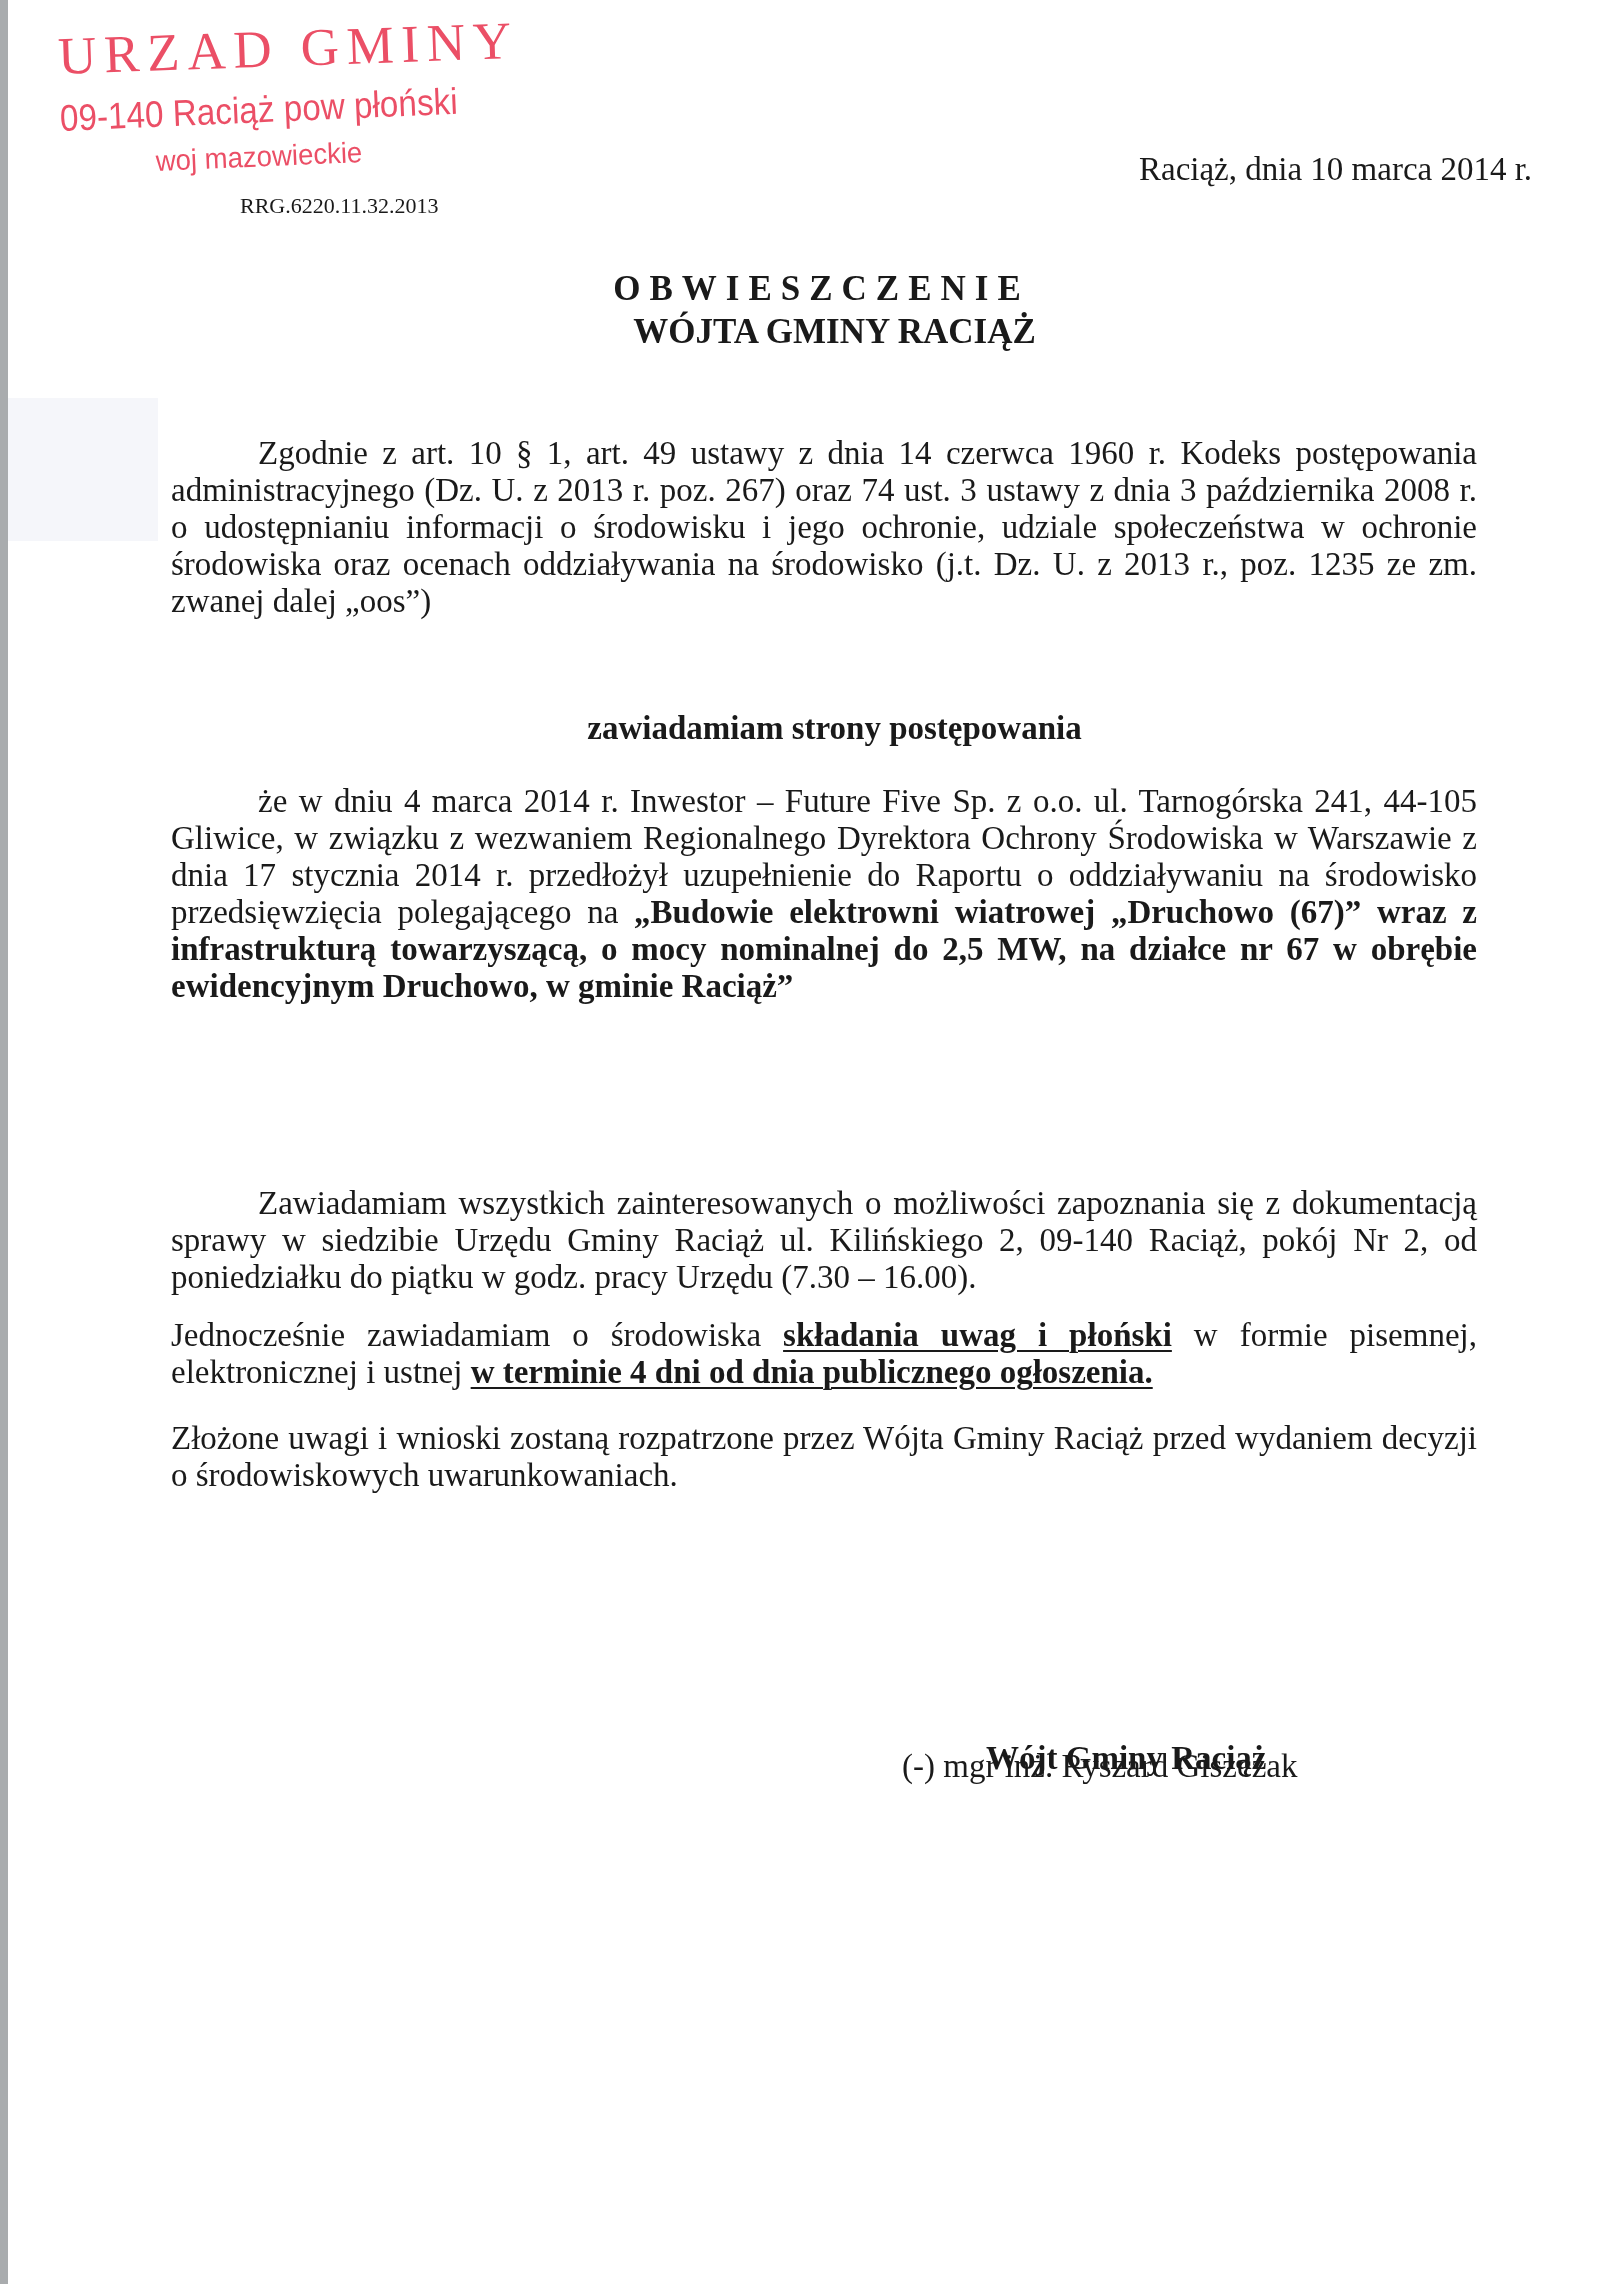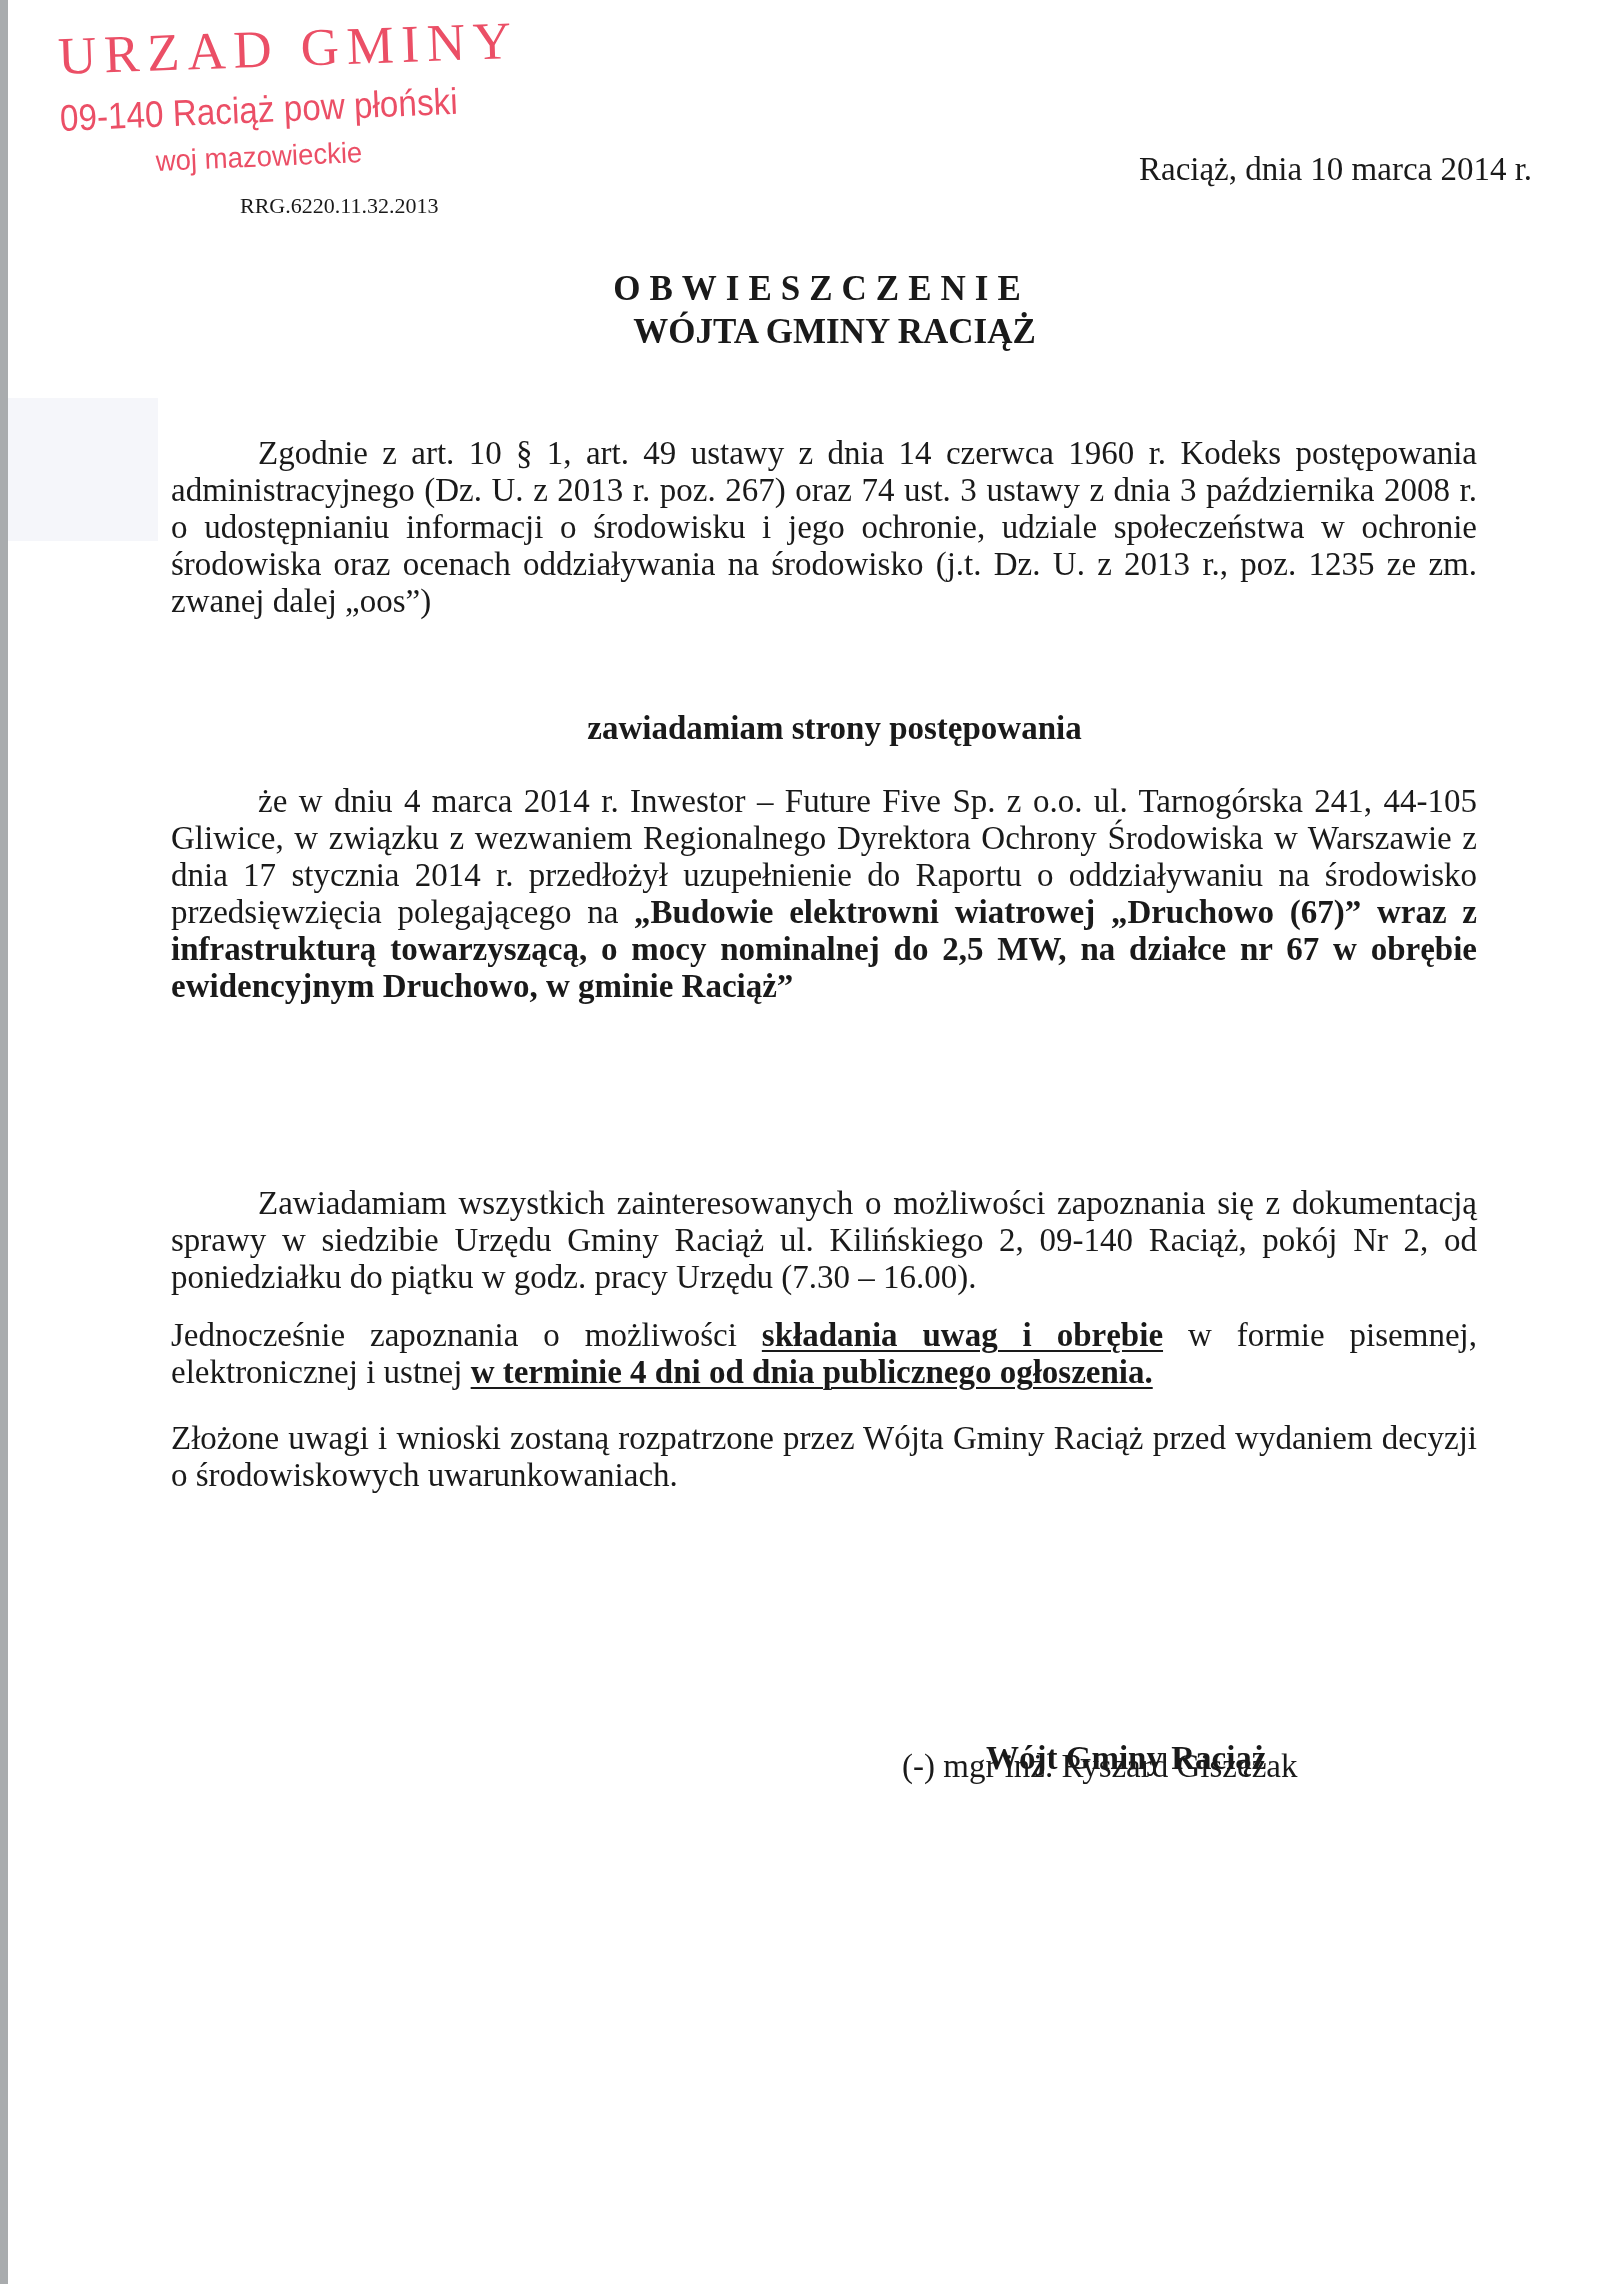--- a/index.html
+++ b/index.html
@@ -50,19 +50,19 @@
 <div class="abs title2">WÓJTA GMINY RACIĄŻ</div>
 
 <div class="para p1"><span class="ind"></span><span>Zgodnie z art. 10 § 1, art. 49 ustawy z dnia 14 czerwca 1960 r. Kodeks postępowania administracyjnego (Dz. U. z 2013 r. poz. 267) oraz 74 ust. 3 ustawy z dnia 3 października 2008 r. o udostępnianiu informacji o środowisku i jego ochronie, udziale społeczeństwa w ochronie środowiska oraz ocenach oddziaływania na środowisko (j.t. Dz. U. z 2013 r., poz. 1235 ze zm. zwanej dalej „oos”)</span></div>
 
 <div class="abs subhead">zawiadamiam strony postępowania</div>
 
 <div class="para p2"><span class="ind"></span><span>że w dniu 4 marca 2014 r. Inwestor – Future Five Sp. z o.o. ul. Tarnogórska 241, 44-105 Gliwice, w związku z wezwaniem Regionalnego Dyrektora Ochrony Środowiska w Warszawie z dnia 17 stycznia 2014 r. przedłożył uzupełnienie do Raportu o oddziaływaniu na środowisko przedsięwzięcia polegającego na </span><span class="b">„Budowie elektrowni wiatrowej „Druchowo (67)” wraz z infrastrukturą towarzyszącą, o mocy nominalnej do 2,5 MW, na działce nr 67 w obrębie ewidencyjnym Druchowo, w gminie Raciąż”</span></div>
 
 <div class="para p3"><span class="ind"></span><span>Zawiadamiam wszystkich zainteresowanych o możliwości zapoznania się z dokumentacją sprawy w siedzibie Urzędu Gminy Raciąż ul. Kilińskiego 2, 09-140 Raciąż, pokój Nr 2, od poniedziałku do piątku w godz. pracy Urzędu (7.30 – 16.00).</span></div>
 
-<div class="para p4"><span>Jednocześnie zapoznania o możliwości </span><span class="b u">składania uwag i obrębie</span><span> w formie pisemnej, elektronicznej i ustnej </span><span class="b u">w terminie 4 dni od dnia publicznego ogłoszenia.</span></div>
+<div class="para p4"><span>Jednocześnie zawiadamiam o środowiska </span><span class="b u">składania uwag i płoński</span><span> w formie pisemnej, elektronicznej i ustnej </span><span class="b u">w terminie 4 dni od dnia publicznego ogłoszenia.</span></div>
 
 <div class="para p5"><span>Złożone uwagi i wnioski zostaną rozpatrzone przez Wójta Gminy Raciąż przed wydaniem decyzji o środowiskowych uwarunkowaniach.</span></div>
 
 <div class="abs sig1">Wójt Gminy Raciąż</div>
 <div class="abs sig2">(-) mgr inż. Ryszard Giszczak</div>
 
 
 </body></html>

